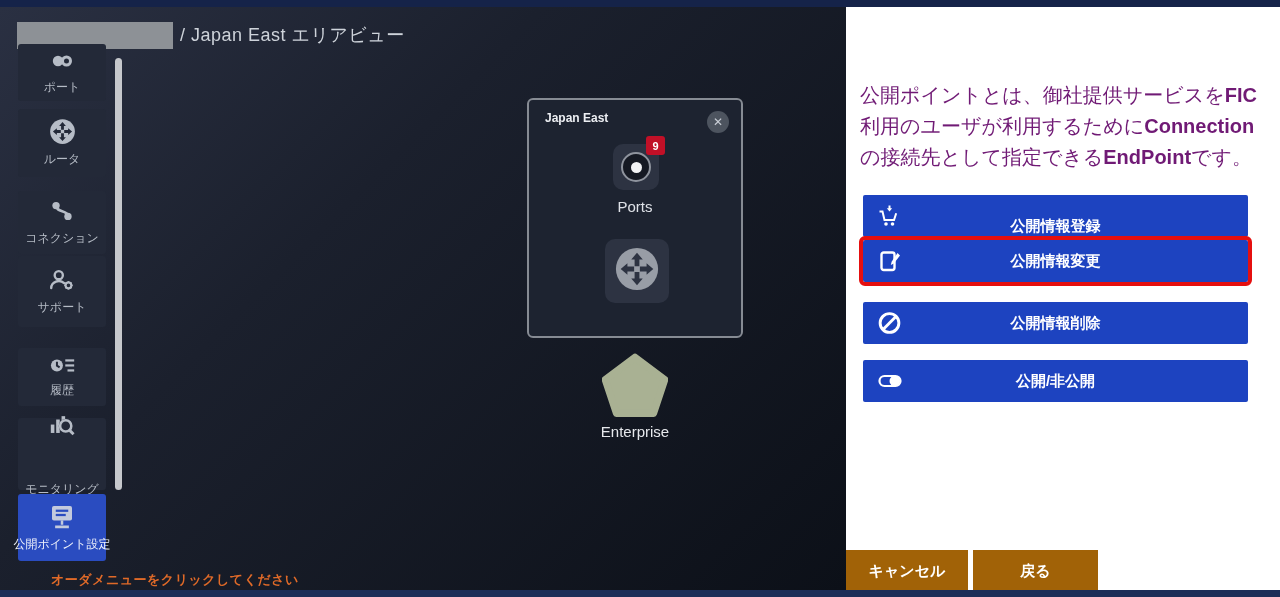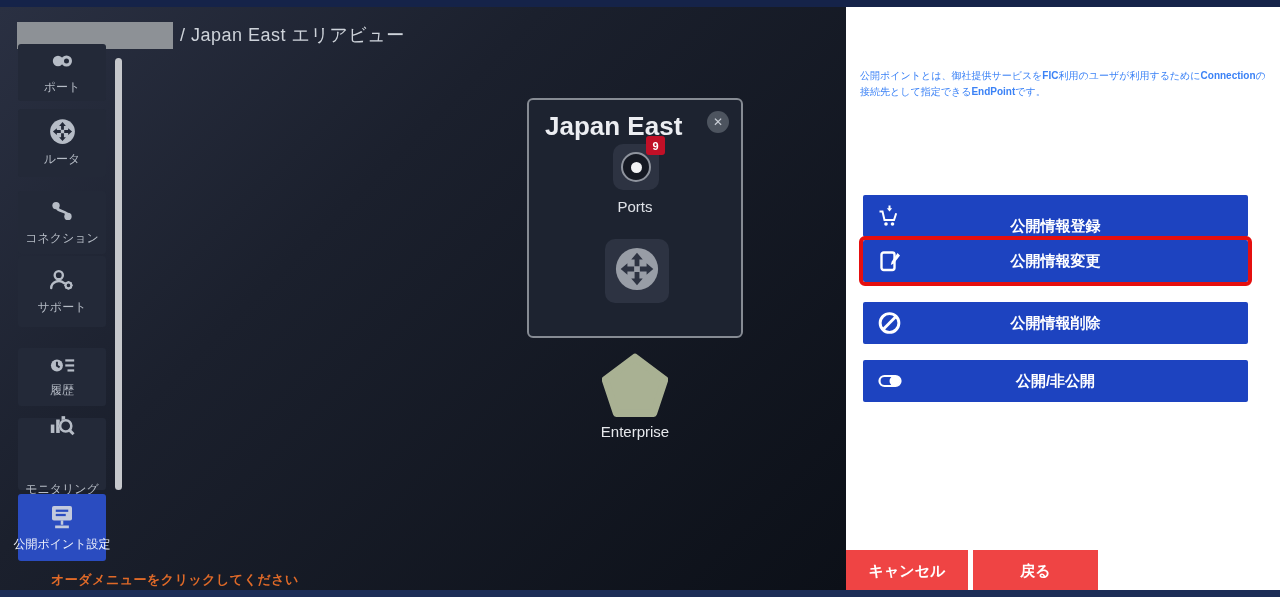--- a/index.html
+++ b/index.html
@@ -31,21 +31,21 @@
   .sidebar-tile .lbl{font-size:12px;white-space:nowrap;}
   .sidebar-tile.selected .lbl{color:#f0f3fb;}
   .sidebar-tile svg{display:block;}
   .scrollbar{position:absolute;left:115px;top:51px;width:7px;height:432px;background:#c6c8cc;border-radius:4px;}
 
   
   .card{
     position:absolute;left:527px;top:91px;width:216px;height:240px;
     background:#1d2330;border:2px solid #868b93;border-radius:6px;box-sizing:border-box;
   }
-  .card-title{position:absolute;left:16px;top:11px;color:#eceef2;font-size:26px;font-weight:bold;}
+  .card-title{position:absolute;left:16px;top:11px;color:#eceef2;font-size:12px;font-weight:bold;}
   .card-close{
     position:absolute;right:12px;top:11px;width:22px;height:22px;border-radius:50%;
     background:#4d545f;color:#c9ced6;font-size:12px;display:flex;align-items:center;justify-content:center;cursor:pointer;
   }
   .node-tile{position:absolute;background:#2d3342;border-radius:10px;display:flex;align-items:center;justify-content:center;cursor:pointer;}
   .ports-tile{left:84px;top:44px;width:46px;height:46px;}
   .port-ring{width:26px;height:26px;border-radius:50%;background:#151923;border:2px solid #8f949e;display:flex;align-items:center;justify-content:center;}
   .port-dot{width:11px;height:11px;border-radius:50%;background:#f2f3f5;}
   .node-badge{
     position:absolute;left:117px;top:36px;min-width:19px;height:19px;padding:0 3px;box-sizing:border-box;
@@ -69,33 +69,33 @@
     position:absolute;left:0;top:0;width:100%;height:57px;background:#edeff6;
     border-bottom:1px solid #d9dce3;box-sizing:border-box;
   }
   .panel-title{position:absolute;left:14px;top:8px;color:#3f444b;font-size:15px;}
   .panel-subtitle{position:absolute;left:14px;top:32px;color:#3c4147;font-size:15px;white-space:nowrap;}
   .panel-subtitle .b{font-weight:bold;}
   .premium-badge{
     position:absolute;right:15px;top:4px;height:29px;padding:0 12px;background:#f6921e;border-radius:4px;
     color:#ffffff;font-size:14px;font-weight:bold;display:flex;align-items:center;justify-content:center;
   }
-  .panel-desc{position:absolute;left:14px;top:61px;width:406px;color:#3b82f6;font-size:10px;line-height:1.55;}
+  .panel-desc{position:absolute;left:14px;top:73px;width:406px;color:#701a75;font-size:20px;line-height:1.55;}
   .panel-desc .b{font-weight:bold;}
 
   .menu-btn{
     position:absolute;left:17px;width:385px;height:42px;background:#1d43c0;border:none;border-radius:2px;
     color:#ffffff;font-size:15px;font-weight:bold;cursor:pointer;
     display:flex;align-items:center;justify-content:center;
     font-family:"Liberation Sans","DejaVu Sans",sans-serif;
   }
   .menu-btn.highlighted{outline:4px solid #e50f0f;}
   .menu-btn .micon{position:absolute;left:14px;top:50%;transform:translateY(-50%);display:flex;}
   .footer-btn{
-    position:absolute;top:543px;height:42px;background:#ef4444;border:none;
+    position:absolute;top:543px;height:42px;background:#a16207;border:none;
     color:#ffffff;font-size:15px;font-weight:bold;cursor:pointer;
     display:flex;align-items:center;justify-content:center;
     font-family:"Liberation Sans","DejaVu Sans",sans-serif;
   }
 </style>
 </head>
 <body>
 
 <div class="topbar"></div>
 

